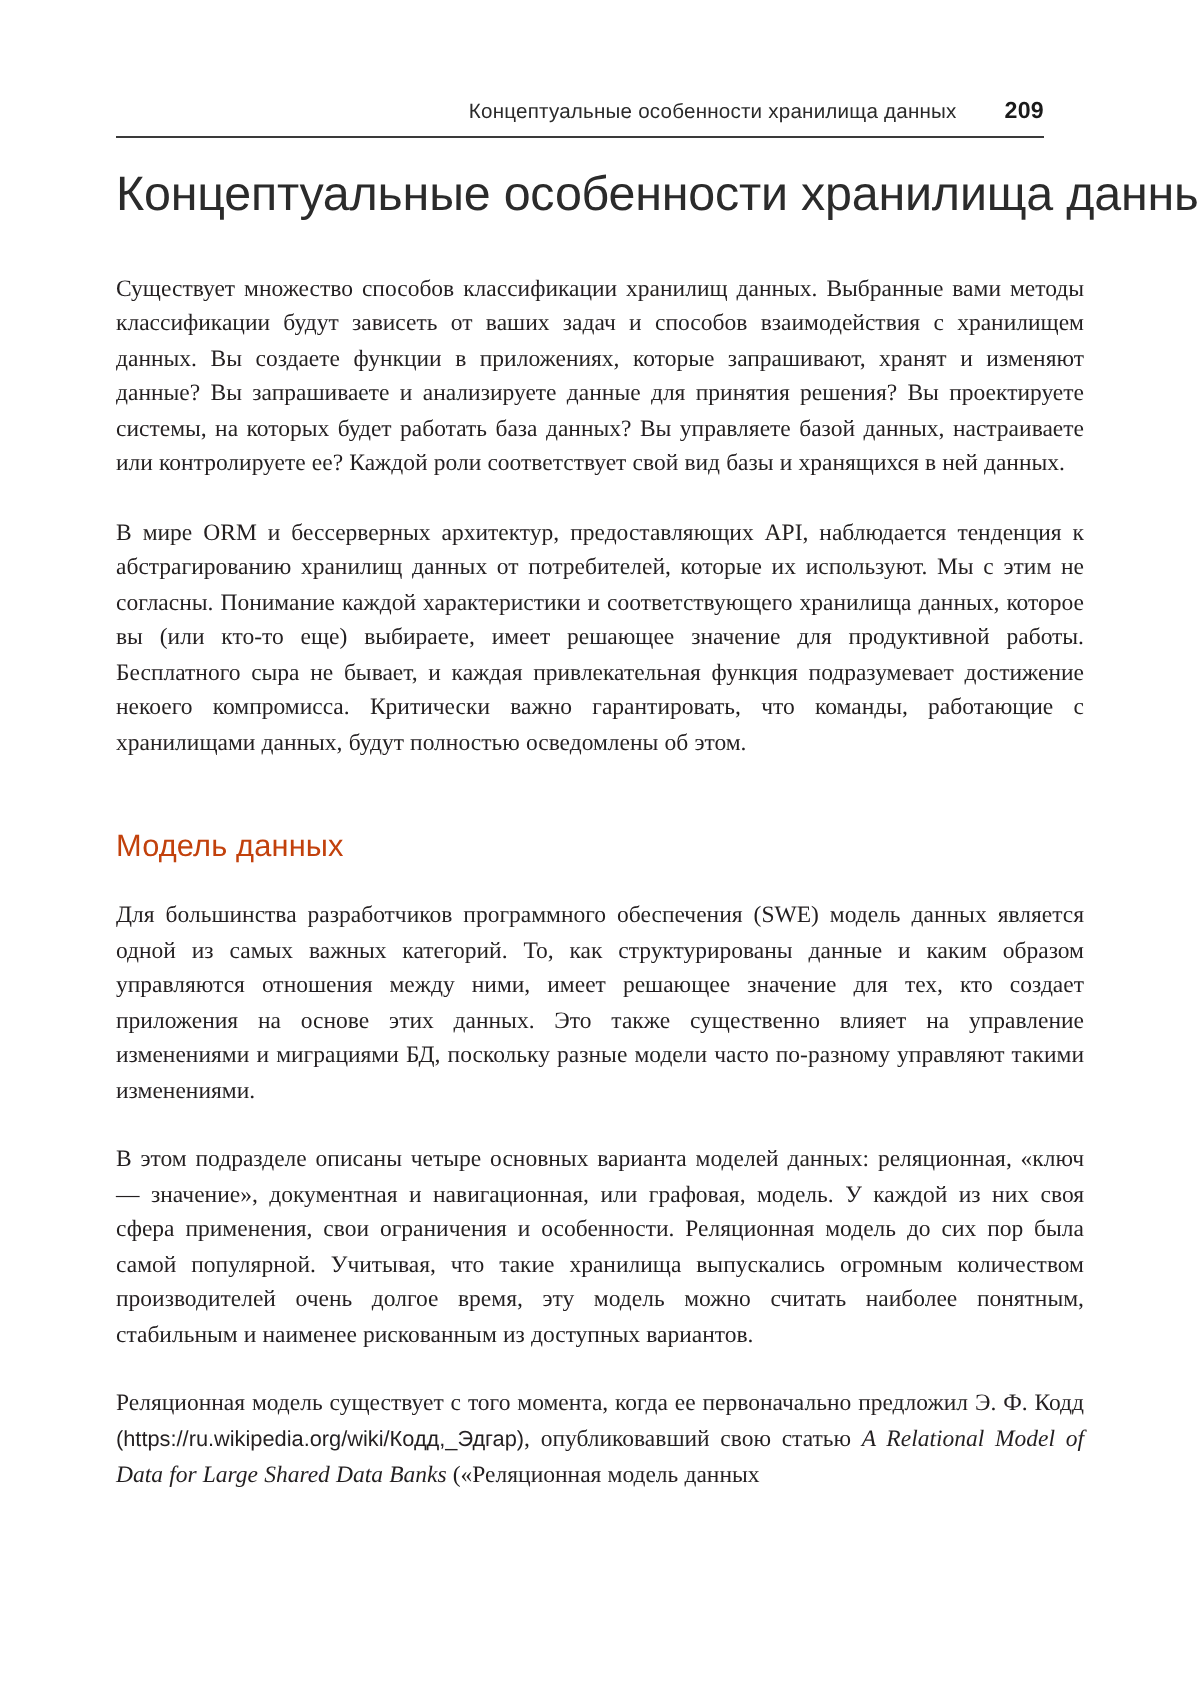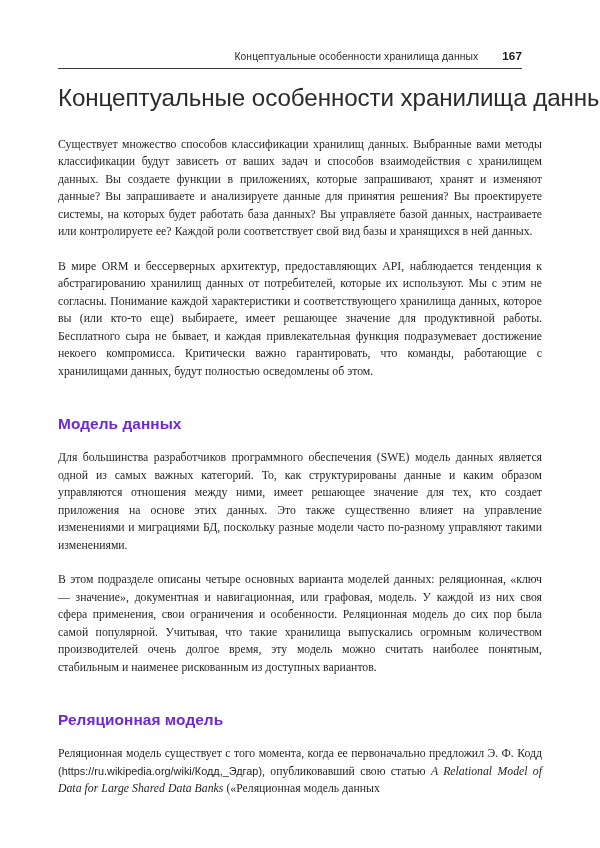--- a/index.html
+++ b/index.html
@@ -73,22 +73,22 @@
     line-height: 1.15;
     color: #2b2b2b;
     margin: 0 0 24px 0;
     letter-spacing: -0.004em;
     white-space: nowrap;
   }
 
   h2.section-title {
     font-family: "Liberation Sans", "DejaVu Sans", sans-serif;
     font-size: 15.4px;
-    font-weight: bold;
-    color: #6d28d9;
+    font-weight: normal;
+    color: #c2410c;
     margin: 35px 0 16px 0;
     letter-spacing: 0.005em;
   }
 
   p.body-par {
     font-family: "Liberation Serif", "DejaVu Serif", serif;
     font-size: 11.75px;
     line-height: 17.5px;
     text-align: justify;
     text-justify: inter-word;
@@ -110,36 +110,35 @@
     font-size: 10.9px;
   }
 </style>
 </head>
 <body>
 
 <div class="page">
 
   <div class="running-head">
     <span class="running-head-title">Концептуальные особенности хранилища данных</span>
-    <span class="running-head-pageno">167</span>
+    <span class="running-head-pageno">209</span>
   </div>
   <div class="header-rule"></div>
 
   <div class="content">
 
     <h1 class="chapter-title">Концептуальные особенности хранилища данных</h1>
 
     <p class="body-par"><span>Существует множество способов классификации хранилищ данных. Выбранные вами методы классификации будут зависеть от ваших задач и способов взаимодействия с хранилищем данных. </span><span class="em-italic">Вы создаете функции в приложениях, которые запрашивают, хранят и изменяют данные? Вы запрашиваете и анализируете данные для принятия решения? Вы проектируете системы, на которых будет работать база данных? Вы управляете базой данных, настраиваете или контролируете ее?</span><span> Каждой роли соответствует свой вид базы и хранящихся в ней данных.</span></p>
 
     <p class="body-par">В мире ORM и бессерверных архитектур, предоставляющих API, наблюдается тенденция к абстрагированию хранилищ данных от потребителей, которые их используют. Мы с этим не согласны. Понимание каждой характеристики и соответствующего хранилища данных, которое вы (или кто-то еще) выбираете, имеет решающее значение для продуктивной работы. Бесплатного сыра не бывает, и каждая привлекательная функция подразумевает достижение некоего компромисса. Критически важно гарантировать, что команды, работающие с хранилищами данных, будут полностью осведомлены об этом.</p>
 
     <h2 class="section-title">Модель данных</h2>
 
     <p class="body-par">Для большинства разработчиков программного обеспечения (SWE) модель данных является одной из самых важных категорий. То, как структурированы данные и каким образом управляются отношения между ними, имеет решающее значение для тех, кто создает приложения на основе этих данных. Это также существенно влияет на управление изменениями и миграциями БД, поскольку разные модели часто по-разному управляют такими изменениями.</p>
 
     <p class="body-par">В этом подразделе описаны четыре основных варианта моделей данных: реляционная, «ключ — значение», документная и навигационная, или графовая, модель. У каждой из них своя сфера применения, свои ограничения и особенности. Реляционная модель до сих пор была самой популярной. Учитывая, что такие хранилища выпускались огромным количеством производителей очень долгое время, эту модель можно считать наиболее понятным, стабильным и наименее рискованным из доступных вариантов.</p>
 
-    <h2 class="section-title">Реляционная модель</h2>
 
     <p class="body-par"><span>Реляционная модель существует с того момента, когда ее первоначально предложил Э. Ф. Кодд </span><span class="url-sans">(https://ru.wikipedia.org/wiki/Кодд,_Эдгар)</span><span>, опубликовавший свою статью </span><span class="title-italic">A Relational Model of Data for Large Shared Data Banks</span><span> («Реляционная модель данных</span></p>
 
   </div>
 </div>
 
 </body></html>

